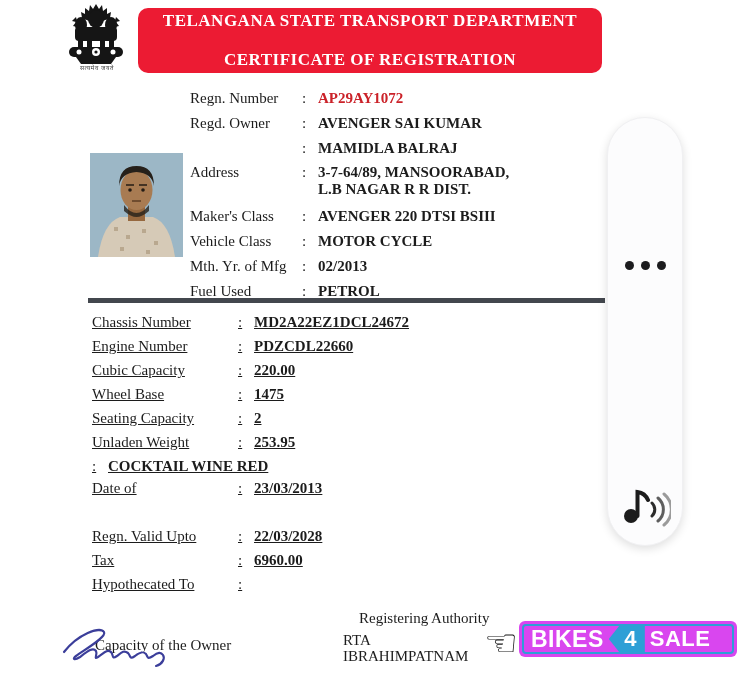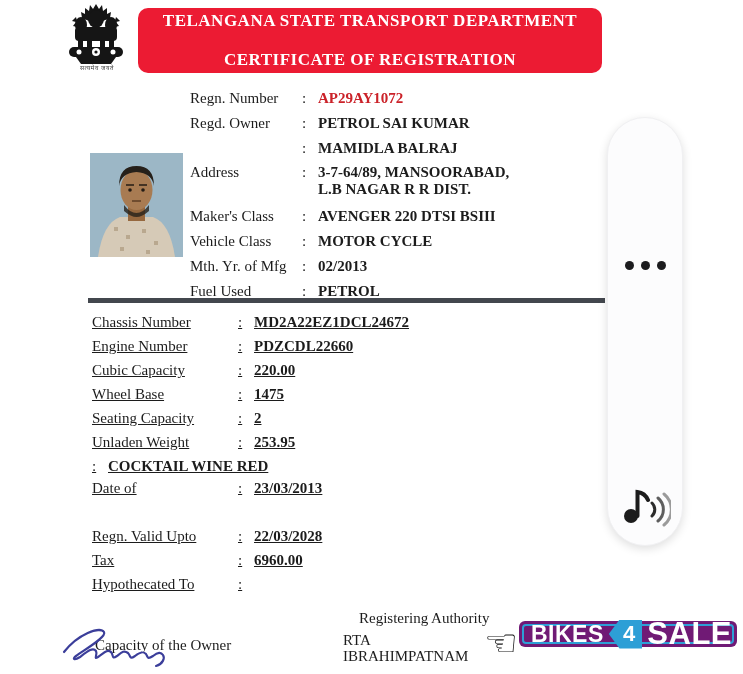--- a/index.html
+++ b/index.html
@@ -43,27 +43,27 @@
   .foot{font-size:15px;white-space:nowrap;}
   #sig-label{left:95px;top:637px;}
   #sig-svg{left:60px;top:624px;width:140px;height:48px;}
   #reg-auth{left:343px;top:610px;margin-left:16px;}
   #auth1{left:343px;top:632px;}
   #auth2{left:343px;top:648px;}
   #hand{left:484px;top:623px;font-family:"DejaVu Sans",sans-serif;
       font-size:38px;color:#111;line-height:40px;}
 
   
-  #logo{left:519px;top:621px;width:218px;height:26px;background:#701a75;
+  #logo{left:519px;top:621px;width:218px;height:36px;background:#d946ef;
       border-radius:6px;box-sizing:border-box;padding:3px;cursor:pointer;}
   #logo-inner{height:100%;border:2px solid #2d9fd6;border-radius:4px;
       box-sizing:border-box;display:flex;align-items:center;
       font-family:"Liberation Sans",sans-serif;font-weight:bold;color:#fff;}
   #logo-inner .w1{font-size:23px;margin:0 5px 0 7px;letter-spacing:.5px;}
-  #logo-inner .w3{font-size:31px;margin-left:5px;letter-spacing:.5px;}
+  #logo-inner .w3{font-size:22px;margin-left:5px;letter-spacing:.5px;}
   #chev{width:36px;height:29px;background:#2d9fd6;color:#fff;font-size:22px;
       display:flex;align-items:center;justify-content:center;padding-left:7px;
       box-sizing:border-box;
       clip-path:polygon(0 50%,32% 0,100% 0,100% 100%,32% 100%);}
 
   
   #pill{left:607px;top:117px;width:76px;height:429px;background:#fcfcfd;
       border:1px solid #f0f0f2;border-radius:38px;
       box-shadow:0 3px 10px rgba(0,0,0,.13);box-sizing:border-box;}
   #dots{position:absolute;top:143px;left:0;width:100%;display:flex;
@@ -127,21 +127,21 @@
 
 <div id="upper" class="abs fields">
   <div class="row">
     <div class="lbl">Regn. Number</div>
     <div class="colon">:</div>
     <div class="val red">AP29AY1072</div>
   </div>
   <div class="row">
     <div class="lbl">Regd. Owner</div>
     <div class="colon">:</div>
-    <div class="val">PETROL SAI KUMAR</div>
+    <div class="val">AVENGER SAI KUMAR</div>
   </div>
   <div class="row">
     <div class="lbl"></div>
     <div class="colon">:</div>
     <div class="val">MAMIDLA BALRAJ</div>
   </div>
   <div class="row tall">
     <div class="lbl">Address</div>
     <div class="colon">:</div>
     <div class="val">

